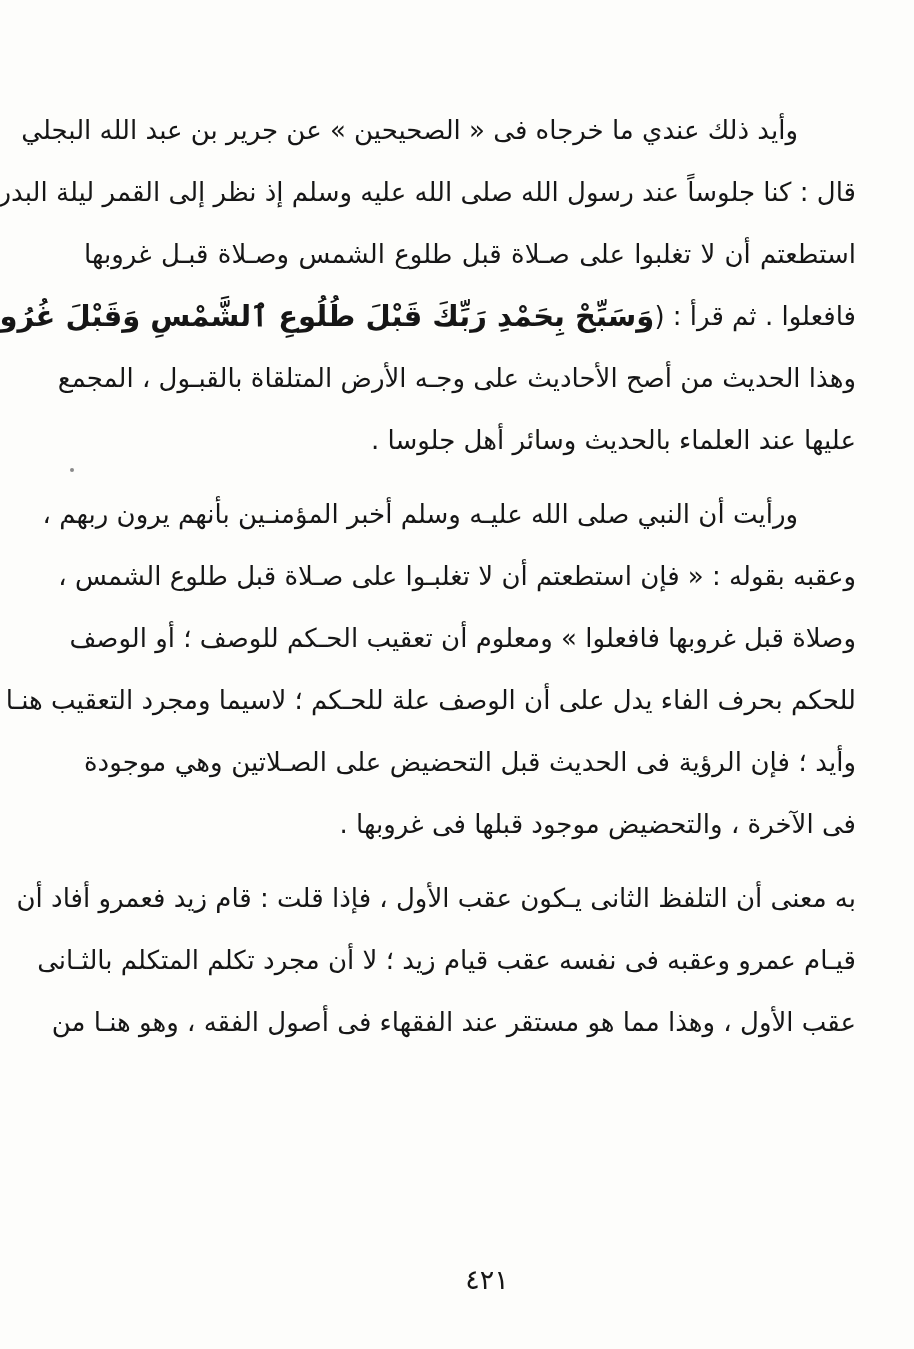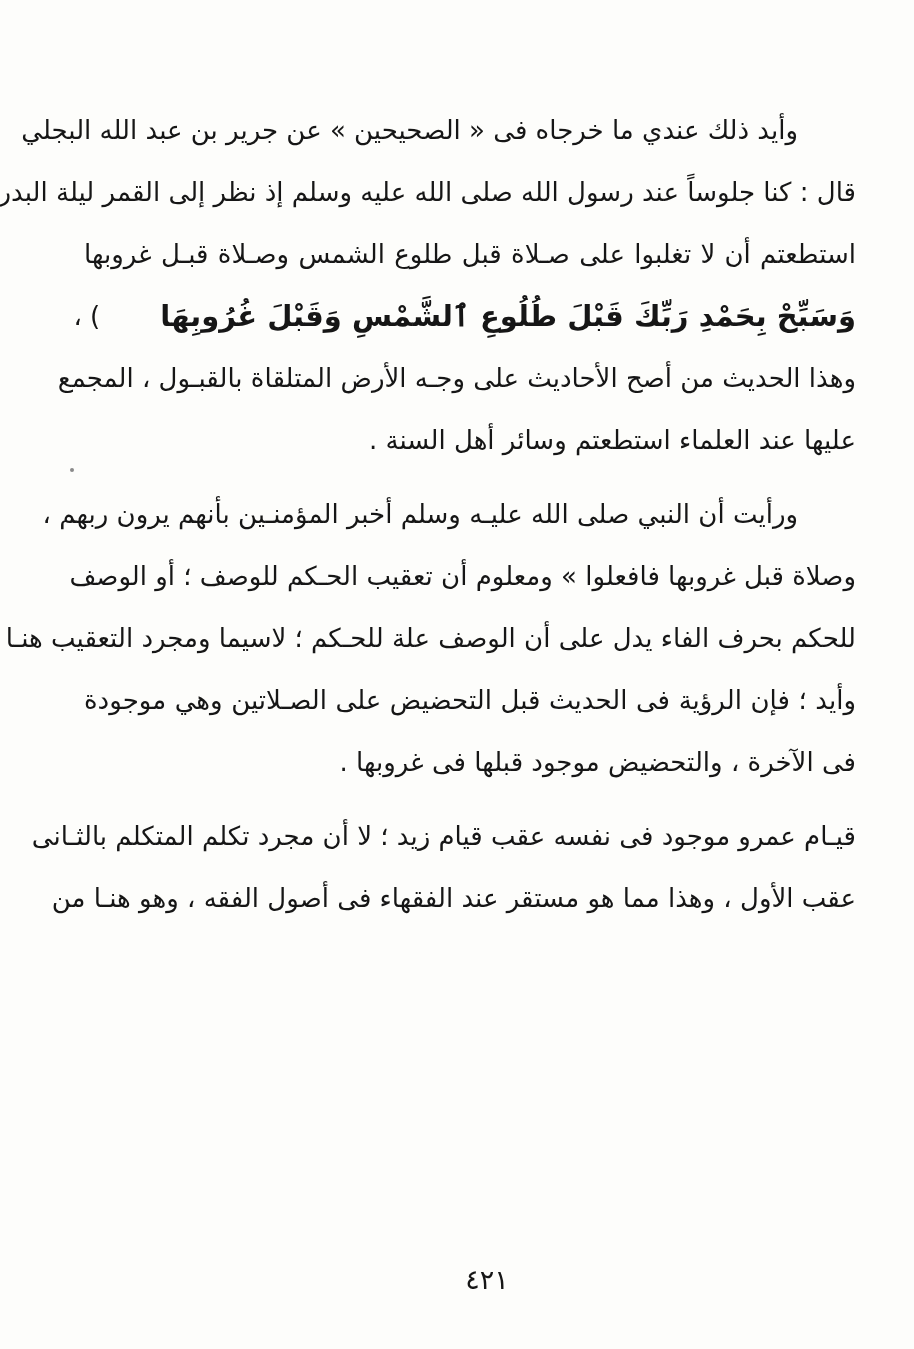--- a/index.html
+++ b/index.html
@@ -76,37 +76,40 @@
 
 <div class="page">
 
   <div class="text-block" dir="rtl">
 
     <div class="para">
       <div class="line indent">وأيد ذلك عندي ما خرجاه فى « الصحيحين » عن جرير بن عبد الله البجلي</div>
       <div class="line">قال : كنا جلوساً عند رسول الله صلى الله عليه وسلم إذ نظر إلى القمر ليلة البدر</div>
       <div class="line">استطعتم أن لا تغلبوا على صـلاة قبل طلوع الشمس وصـلاة قبـل غروبها</div>
       <div class="verse-line">
+        <span class="plain">فافعلوا . ثم قرأ : (</span>
         <span class="quran">وَسَبِّحْ بِحَمْدِ رَبِّكَ قَبْلَ طُلُوعِ ٱلشَّمْسِ وَقَبْلَ غُرُوبِهَا</span>
         <span class="plain">) ،</span>
       </div>
       <div class="line">وهذا الحديث من أصح الأحاديث على وجـه الأرض المتلقاة بالقبـول ، المجمع</div>
-      <div class="line para-end">عليها عند العلماء استطعتم وسائر أهل السنة .</div>
+      <div class="line para-end">عليها عند العلماء بالحديث وسائر أهل جلوسا .</div>
     </div>
 
     <div class="para">
       <div class="line indent">ورأيت أن النبي صلى الله عليـه وسلم أخبر المؤمنـين بأنهم يرون ربهم ،</div>
+      <div class="line">وعقبه بقوله : « فإن استطعتم أن لا تغلبـوا على صـلاة قبل طلوع الشمس ،</div>
       <div class="line">وصلاة قبل غروبها فافعلوا » ومعلوم أن تعقيب الحـكم للوصف ؛ أو الوصف</div>
       <div class="line">للحكم بحرف الفاء يدل على أن الوصف علة للحـكم ؛ لاسيما ومجرد التعقيب هنـا</div>
       <div class="line">وأيد ؛ فإن الرؤية فى الحديث قبل التحضيض على الصـلاتين وهي موجودة</div>
       <div class="line para-end">فى الآخرة ، والتحضيض موجود قبلها فى غروبها .</div>
     </div>
 
     <div class="para">
-      <div class="line">قيـام عمرو موجود فى نفسه عقب قيام زيد ؛ لا أن مجرد تكلم المتكلم بالثـانى</div>
+      <div class="line">به معنى أن التلفظ الثانى يـكون عقب الأول ، فإذا قلت : قام زيد فعمرو أفاد أن</div>
+      <div class="line">قيـام عمرو وعقبه فى نفسه عقب قيام زيد ؛ لا أن مجرد تكلم المتكلم بالثـانى</div>
       <div class="line">عقب الأول ، وهذا مما هو مستقر عند الفقهاء فى أصول الفقه ، وهو هنـا من</div>
     </div>
 
   </div>
 
   <div class="speck"></div>
 
   <div class="page-num">٤٢١</div>
 
 </div>

